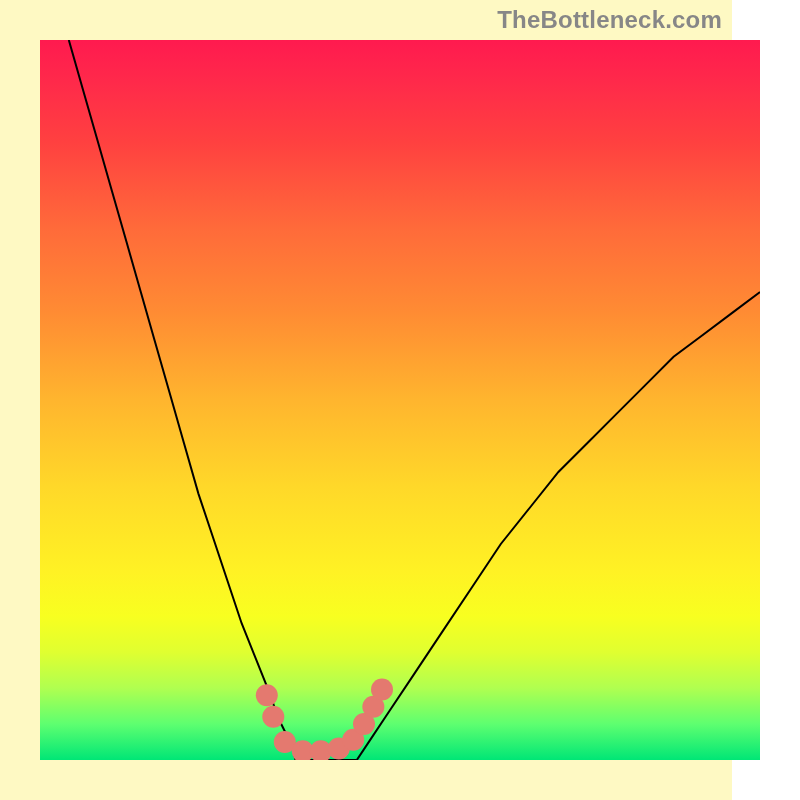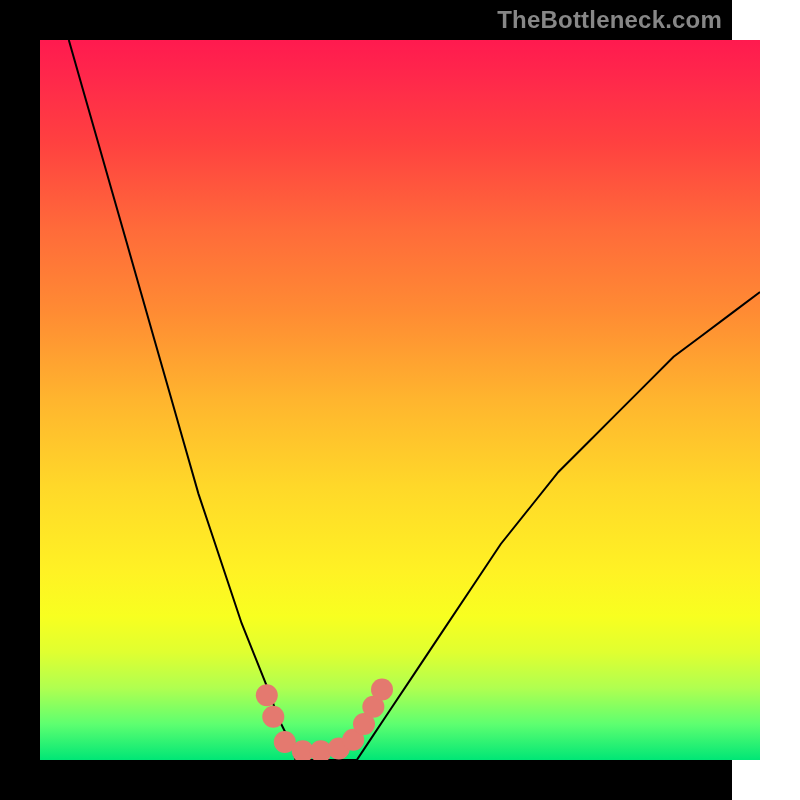--- a/index.html
+++ b/index.html
@@ -7,21 +7,21 @@
     padding: 0;
     width: 800px;
     height: 800px;
     overflow: hidden;
     font-family: Arial, Helvetica, sans-serif;
   }
   #frame {
     position: relative;
     width: 732px;
     height: 800px;
-    background: #000000;
+    background: #fef9c3;
     text-align: center;
   }
   #plot-area {
     position: absolute;
     left: 40px;
     top: 40px;
     width: 720px;
     height: 720px;
     background: linear-gradient(to bottom,
       #ff1a4f 0%,

